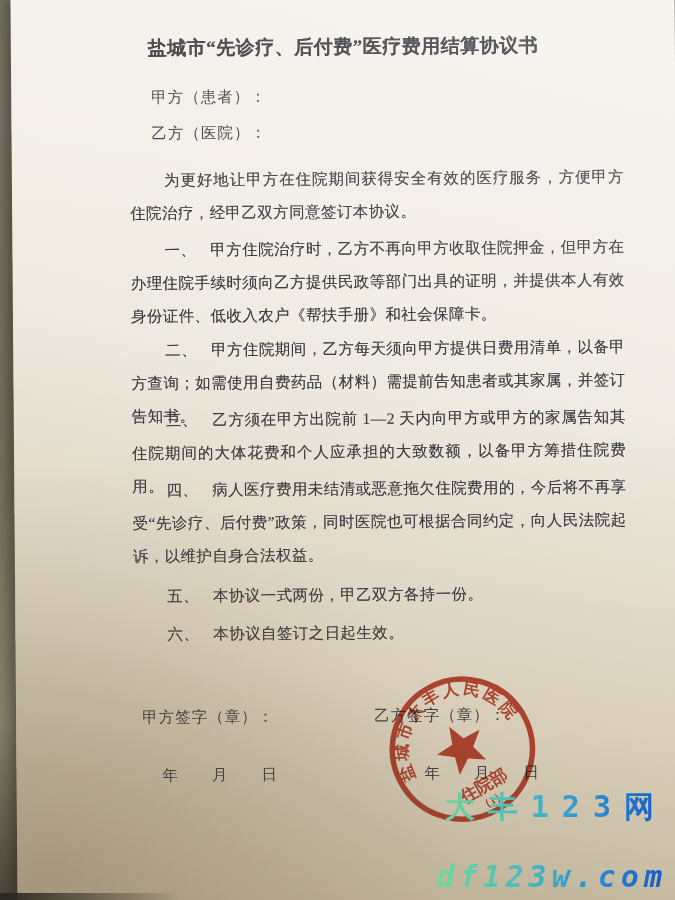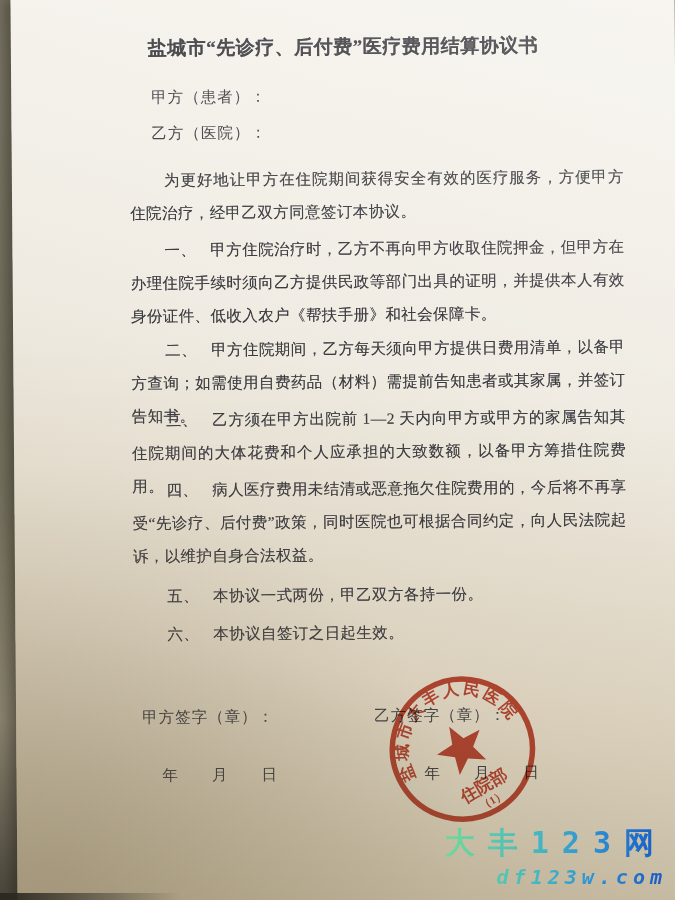--- a/index.html
+++ b/index.html
@@ -44,24 +44,24 @@
     position:absolute; left:361px; top:675px; width:170px; height:170px;
     transform:rotate(-30deg); mix-blend-mode:multiply; opacity:0.92;
   }
   .wm{
     position:absolute; right:8px; bottom:6px; text-align:right; line-height:34px;
     font-family:"DejaVu Sans Mono","Liberation Mono",monospace; font-weight:700;
   }
   .wm-line{
     display:block;
     background:linear-gradient(90deg,#70d998 0%, #45b9c0 40%, #2e93d4 65%, #1457c5 100%);
-    -webkit-background-clip:text; background-clip:text; color:transparent;
+    -webkit-background-clip:text; background-clip:text; color:transparent;margin-top:36px;
   }
   .wm-1{ font-size:30px; letter-spacing:13px; }
-  .wm-2{ font-size:20px; letter-spacing:5px; font-style:italic; }
+  .wm-2{ font-size:30px; letter-spacing:5px; font-style:italic; }
   .table-edge{
     position:absolute; left:0; bottom:0; width:190px; height:7px;
     background:linear-gradient(90deg,#2c2921 0%, rgba(44,41,33,0) 95%);
     filter:blur(0.5px);
   }
 </style>
 </head>
 <body>
 
 <div class="frame">

